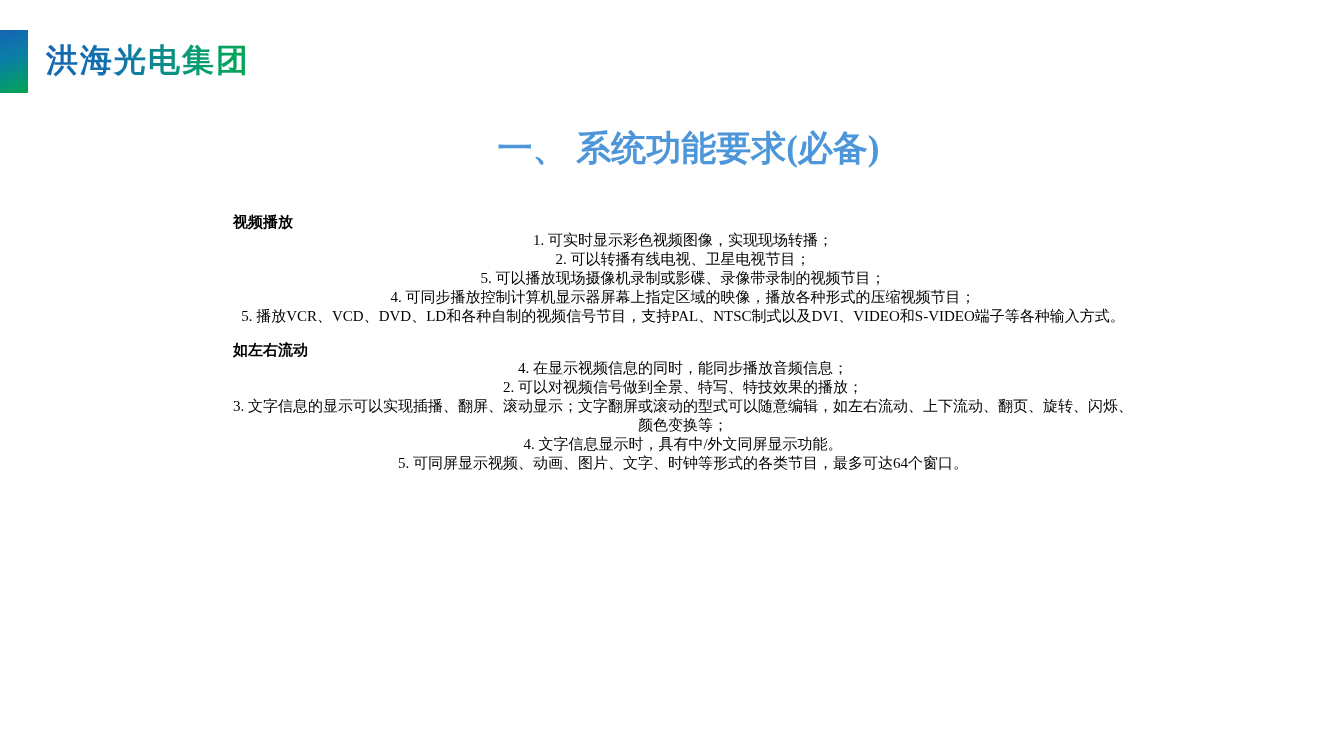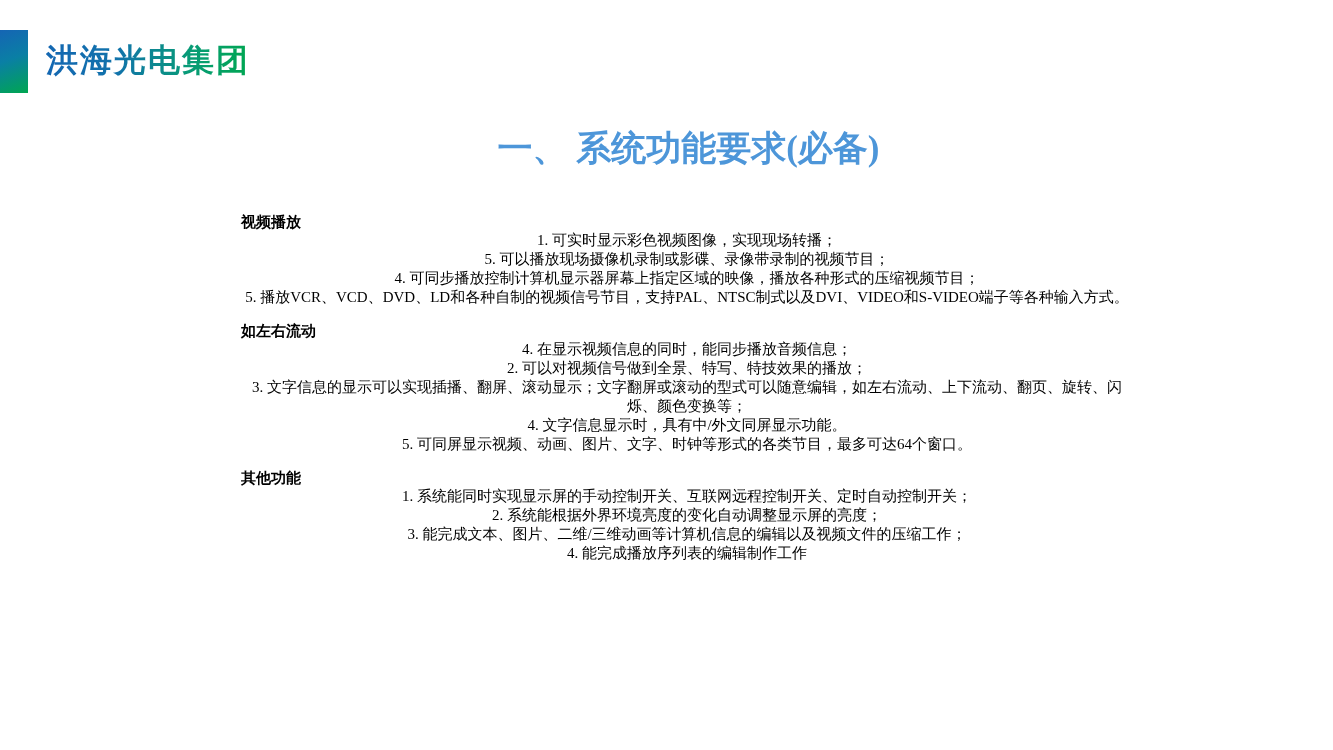--- a/index.html
+++ b/index.html
@@ -62,21 +62,20 @@
   
   .content {
     position: absolute;
     left: 233px;
     top: 212px;
     width: 900px;
     color: #000000;
   }
   .section {
     margin-bottom: 14px;
-    margin-left: 8px;
   }
   .section-heading {
     font-family: "Liberation Sans", sans-serif;
     font-weight: bold;
     font-size: 15px;
     line-height: 19px;
     color: #000000;
   }
   .section-item {
     font-family: "Liberation Serif", serif;
@@ -94,36 +93,30 @@
 
 <div class="logo-text">洪海光电集团</div>
 
 <h1 class="slide-title" style="margin:0;">一、 系统功能要求(必备)</h1>
 
 <div class="content">
 
   <div class="section">
     <div class="section-heading">视频播放</div>
     <div class="section-item">1. 可实时显示彩色视频图像，实现现场转播；</div>
+    <div class="section-item">2. 可以转播有线电视、卫星电视节目；</div>
     <div class="section-item">5. 可以播放现场摄像机录制或影碟、录像带录制的视频节目；</div>
     <div class="section-item">4. 可同步播放控制计算机显示器屏幕上指定区域的映像，播放各种形式的压缩视频节目；</div>
     <div class="section-item">5. 播放VCR、VCD、DVD、LD和各种自制的视频信号节目，支持PAL、NTSC制式以及DVI、VIDEO和S-VIDEO端子等各种输入方式。</div>
   </div>
 
 
   <div class="section">
     <div class="section-heading">如左右流动</div>
     <div class="section-item">4. 在显示视频信息的同时，能同步播放音频信息；</div>
     <div class="section-item">2. 可以对视频信号做到全景、特写、特技效果的播放；</div>
     <div class="section-item">3. 文字信息的显示可以实现插播、翻屏、滚动显示；文字翻屏或滚动的型式可以随意编辑，如左右流动、上下流动、翻页、旋转、闪烁、颜色变换等；</div>
     <div class="section-item">4. 文字信息显示时，具有中/外文同屏显示功能。</div>
     <div class="section-item">5. 可同屏显示视频、动画、图片、文字、时钟等形式的各类节目，最多可达64个窗口。</div>
   </div>
 
-  <div class="section">
-    <div class="section-heading">其他功能</div>
-    <div class="section-item">1. 系统能同时实现显示屏的手动控制开关、互联网远程控制开关、定时自动控制开关；</div>
-    <div class="section-item">2. 系统能根据外界环境亮度的变化自动调整显示屏的亮度；</div>
-    <div class="section-item">3. 能完成文本、图片、二维/三维动画等计算机信息的编辑以及视频文件的压缩工作；</div>
-    <div class="section-item">4. 能完成播放序列表的编辑制作工作</div>
-  </div>
 
 </div>
 
 </body></html>

